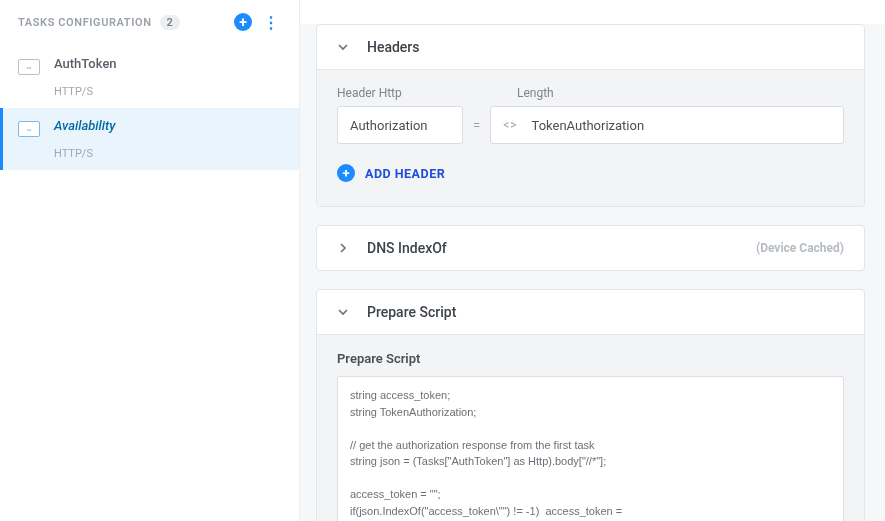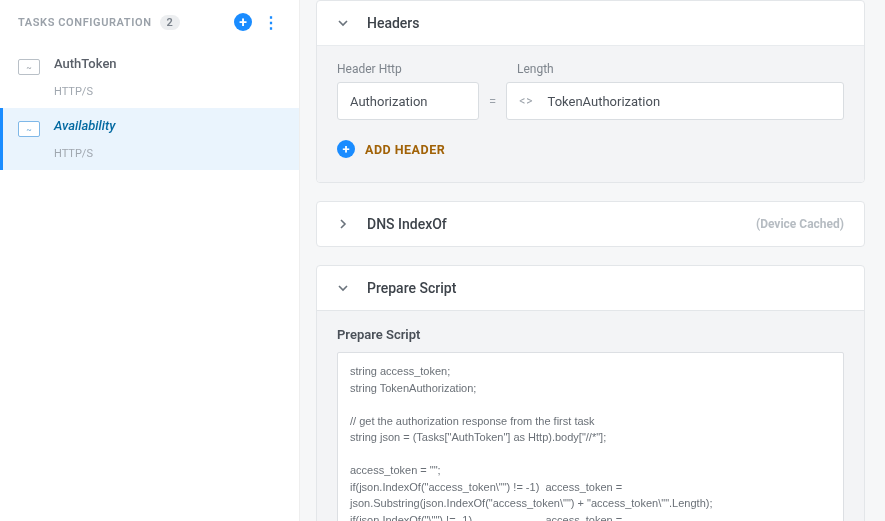--- a/index.html
+++ b/index.html
@@ -82,20 +82,21 @@
   .task-name { font-size: 13px; color: #5a6069; font-weight: 500; }
   .task-item.active .task-name { color: #0369a1; font-style: italic; }
   .task-sub { font-size: 11px; color: #a0a7af; }
 
   
   .main {
     flex: 1;
     background: #f6f7f8;
     padding: 0 20px 0 16px;
     overflow-y: auto;
+    margin-top: 24px;
   }
   .panel {
     background: #fff;
     border: 1px solid #e3e6e9;
     border-radius: 4px;
     margin-bottom: 18px;
   }
   .panel-row {
     display: flex;
     align-items: center;
@@ -117,37 +118,37 @@
     border: 1px solid #d9dde1;
     border-radius: 3px;
     height: 38px;
     display: flex;
     align-items: center;
     padding: 0 12px;
     background: #fff;
     font-size: 13px;
     color: #4a5058;
   }
-  .input-name { width: 142px; }
+  .input-name { width: 126px; }
   .eq { color: #9aa1a9; font-size: 13px; padding: 0 2px; }
   .input-value { flex: 1; gap: 10px; }
   .code-icon { color: #9aa1a9; font-size: 12px; margin-right: 6px; letter-spacing: -1px; }
 
   .add-header-row {
     display: flex; align-items: center; gap: 10px;
     margin-top: 20px; cursor: pointer;
   }
   .add-plus {
     width: 18px; height: 18px; border-radius: 50%;
     background: #1a8cff; color: #fff;
     display: flex; align-items: center; justify-content: center;
     font-weight: 700; font-size: 13px;
   }
   .add-label {
-    color: #a16207; font-weight: 700; font-size: 12.5px; letter-spacing: 0.5px;
+    color: #1d4ed8; font-weight: 700; font-size: 12.5px; letter-spacing: 0.5px;
   }
 
   .prepare-section {
     background: #f3f4f6;
     border-top: 1px solid #e3e6e9;
     padding: 16px 20px 20px 20px;
   }
   .prepare-title { font-size: 13px; color: #4a5058; font-weight: 600; margin-bottom: 10px; }
   .code-box {
     background: #fff;

